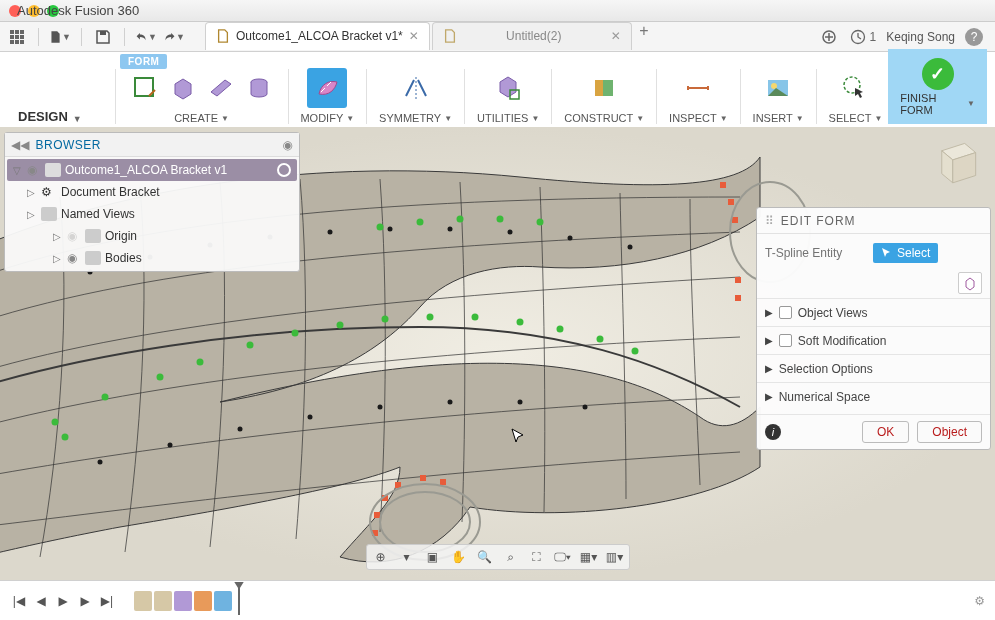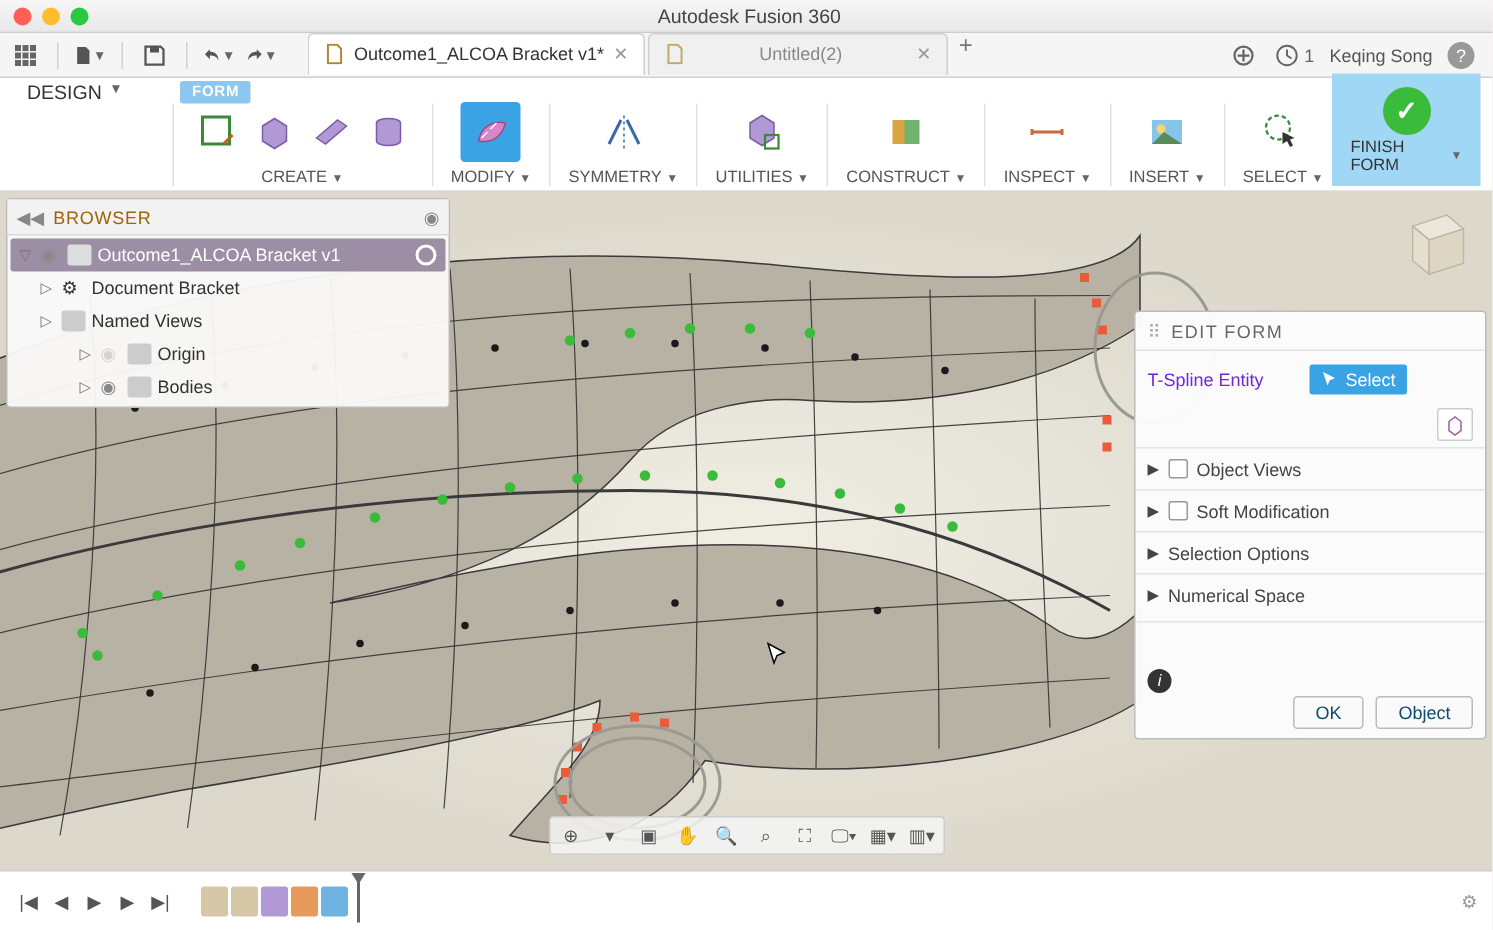--- a/index.html
+++ b/index.html
@@ -5,21 +5,21 @@
 * { box-sizing: border-box; margin: 0; padding: 0; font-family: -apple-system, "Helvetica Neue", Arial, sans-serif; }
 body { width: 995px; height: 620px; background: #fff; overflow: hidden; position: relative; font-size: 12px; color: #333; }
 
 
 .title-bar { height: 22px; background: linear-gradient(#f6f6f6,#e8e8e8); border-bottom: 1px solid #ccc; display: flex; align-items: center; position: relative; }
 .traffic-lights { display: flex; gap: 7px; padding-left: 9px; }
 .traffic-lights span { width: 12px; height: 12px; border-radius: 50%; }
 .tl-red { background: #ff5f57; }
 .tl-yellow { background: #ffbd2e; }
 .tl-green { background: #28c940; }
-.title-text { position: absolute; left: 4px; right: 0; text-align: center; font-size: 13px; color: #444; pointer-events: none; }
+.title-text { position: absolute; left: 17px; right: 0; text-align: left; font-size: 13px; color: #444; pointer-events: none; }
 
 
 .top-bar { height: 30px; background: #f5f5f5; border-bottom: 1px solid #d0d0d0; display: flex; align-items: center; }
 .top-left-icons { display: flex; align-items: center; padding-left: 6px; gap: 6px; }
 .top-icon { width: 22px; height: 22px; display: flex; align-items: center; justify-content: center; color: #555; cursor: pointer; }
 .top-icon svg { width: 16px; height: 16px; }
 .top-sep { width: 1px; height: 18px; background: #d0d0d0; margin: 0 4px; }
 .tabs { display: flex; margin-left: 20px; height: 30px; align-items: flex-start; }
 .tab { display: flex; align-items: center; height: 28px; padding: 0 10px; border: 1px solid #d0d0d0; border-bottom: none; background: #fff; border-radius: 4px 4px 0 0; margin-right: 2px; font-size: 12px; gap: 6px; min-width: 200px; }
 .tab.inactive { background: #f0f0f0; color: #888; }
@@ -27,21 +27,21 @@
 .tab-plus { width: 20px; text-align: center; color: #777; cursor: pointer; font-size: 16px; }
 .top-right { margin-left: auto; display: flex; align-items: center; gap: 10px; padding-right: 12px; }
 .clock-badge { display: flex; align-items: center; gap: 4px; color: #666; }
 .user-name { color: #555; }
 .help-icon { width: 18px; height: 18px; border-radius: 50%; background: #999; color: #fff; display: flex; align-items: center; justify-content: center; font-size: 12px; }
 
 
 .ribbon-wrap { border-bottom: 1px solid #d0d0d0; background: #fff; }
 .form-badge { position: absolute; left: 120px; top: 54px; background: #8dc7f0; color: #fff; font-size: 10px; font-weight: bold; padding: 2px 8px; border-radius: 2px; letter-spacing: 0.5px; }
 .ribbon { height: 75px; display: flex; align-items: flex-end; padding: 0 8px 3px 8px; }
-.design-dd { width: 110px; height: 70px; display: flex; align-items: flex-start; padding-left: 10px; font-size: 13px; font-weight: 400; gap: 5px; cursor: pointer; }
+.design-dd { width: 110px; height: 70px; display: flex; align-items: flex-end; padding-left: 10px; font-size: 13px; font-weight: 700; gap: 5px; cursor: pointer; }
 .rib-group { display: flex; flex-direction: column; align-items: center; margin: 0 6px; }
 .rib-icons { display: flex; gap: 4px; align-items: center; height: 44px; }
 .rib-icon { width: 34px; height: 34px; display: flex; align-items: center; justify-content: center; border-radius: 3px; cursor: pointer; }
 .rib-icon.big { width: 40px; height: 40px; }
 .rib-icon.active { background: #3aa3e3; }
 .rib-icon svg { width: 28px; height: 28px; }
 .rib-label { font-size: 11px; color: #555; margin-top: 2px; display: flex; align-items: center; gap: 3px; }
 .rib-sep { width: 1px; height: 55px; background: #e0e0e0; margin: 0 6px; }
 .rib-label .caret { font-size: 8px; }
 .finish-form { background: #a0d7f5; height: 75px; display: flex; flex-direction: column; align-items: center; justify-content: center; padding: 0 12px; margin-left: auto; }
@@ -65,31 +65,31 @@
 .tree-row.root .nodeicon { background: #ddd; }
 .tree-row.indent1 { padding-left: 22px; }
 .tree-row.indent2 { padding-left: 48px; }
 .radio-end { margin-left: auto; margin-right: 6px; width: 14px; height: 14px; border-radius: 50%; border: 2px solid #fff; }
 
 
 .edit-panel { position: absolute; right: 4px; top: 80px; width: 235px; background: rgba(252,252,252,0.97); border: 1px solid #bbb; border-radius: 3px; font-size: 12px; }
 .edit-head { height: 26px; display: flex; align-items: center; padding: 0 8px; gap: 6px; border-bottom: 1px solid #e2e2e2; color: #666; letter-spacing: 1px; }
 .edit-body { padding: 4px 0; }
 .edit-row { display: flex; align-items: center; height: 30px; padding: 0 8px; gap: 8px; }
-.edit-row .lbl { width: 100px; color: #6d28d9; }
+.edit-row .lbl { width: 100px; color: #737373; }
 .select-btn { background: #3aa3e3; color: #fff; padding: 3px 8px; border-radius: 2px; display: flex; align-items: center; gap: 4px; font-size: 12px; }
 .mode-icons { display: flex; gap: 4px; margin-left: auto; }
 .mode-icon { width: 24px; height: 22px; border: 1px solid #ccc; border-radius: 2px; display: flex; align-items: center; justify-content: center; background: #fff; cursor: pointer; }
 .mode-icon.active { background: #3aa3e3; border-color: #3aa3e3; }
 .mode-icon svg { width: 16px; height: 16px; }
 .edit-section { display: flex; align-items: center; height: 28px; padding: 0 8px; gap: 6px; color: #444; font-weight: 500; border-top: 1px solid #e5e5e5; }
 .chk { width: 13px; height: 13px; border: 1px solid #999; border-radius: 2px; background: #fff; }
 .edit-footer { display: flex; justify-content: flex-end; align-items: center; gap: 8px; padding: 6px 8px; border-top: 1px solid #e5e5e5; }
 .edit-footer .info { margin-right: auto; width: 16px; height: 16px; border-radius: 50%; background: #333; color: #fff; display: flex; align-items: center; justify-content: center; font-size: 11px; font-style: italic; }
-.btn { padding: 3px 14px; border: 1px solid #bbb; border-radius: 3px; background: #fafafa; color: #0c4a6e; cursor: pointer; margin-top: 43px; }
+.btn { padding: 3px 14px; border: 1px solid #bbb; border-radius: 3px; background: #fafafa; color: #b91c1c; cursor: pointer; }
 
 
 .view-toolbar { position: absolute; bottom: 10px; left: 50%; transform: translateX(-50%); display: flex; gap: 2px; background: rgba(245,245,245,0.85); border: 1px solid #ccc; border-radius: 3px; padding: 2px; }
 .view-toolbar .vt { width: 24px; height: 20px; display: flex; align-items: center; justify-content: center; color: #555; cursor: pointer; }
 
 
 .view-cube { position: absolute; right: 12px; top: 10px; width: 55px; height: 55px; opacity: 0.7; }
 
 
 .cursor { position: absolute; left: 510px; top: 300px; pointer-events: none; }
@@ -467,21 +467,21 @@
     </g>
   </svg>
 
   <svg class="cursor" width="18" height="18" viewBox="0 0 18 18">
       <path d="M2 2l4 13 2-5 5-2z" fill="#fff" stroke="#000"></path>
     </svg>
 
   <div class="browser-panel">
     <div class="browser-head">
       <span class="arrows">◀◀</span>
-      <span style="letter-spacing:0.5px;color:#a16207">BROWSER</span>
+      <span style="letter-spacing:0.5px;color:#0369a1">BROWSER</span>
       <span class="settings">◉</span>
     </div>
     <div class="tree">
       <div class="tree-row root">
         <span class="exp">▽</span>
         <span class="eye">◉</span>
         <span class="nodeicon"></span>
         <span>Outcome1_ALCOA Bracket v1</span>
         <span class="radio-end"></span>
       </div>

